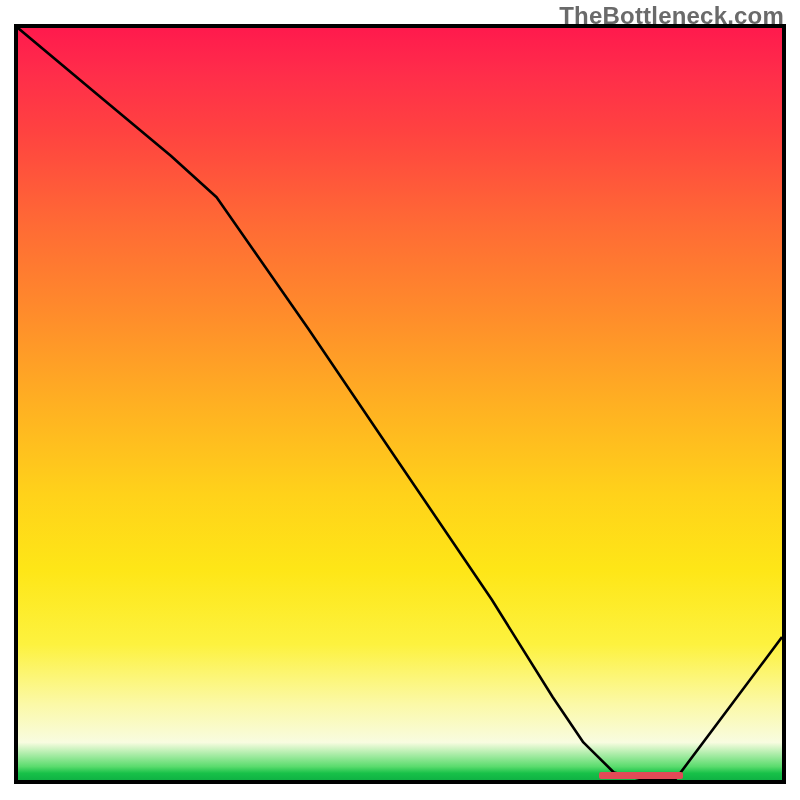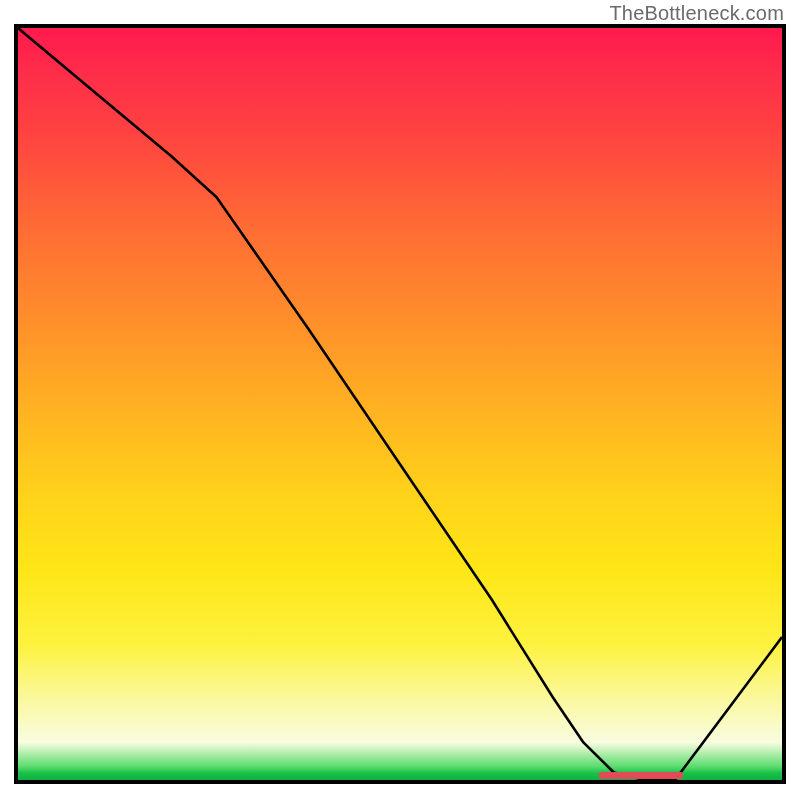--- a/index.html
+++ b/index.html
@@ -45,22 +45,22 @@
       #f8fce0 95%,
       #5bdc6e 98.2%,
       #17c148 99.1%,
       #0fb244 100%
     );
   }
   .watermark {
     position: absolute;
     top: 2px;
     right: 16px;
-    font-size: 20px;
-    font-weight: 400;
+    font-size: 24px;
+    font-weight: 700;
     color: #6a6a6a;
     letter-spacing: 0.2px;
     user-select: none;
   }
   svg.curve {
     position: absolute;
     inset: 0;
     width: 100%;
     height: 100%;
     overflow: visible;

